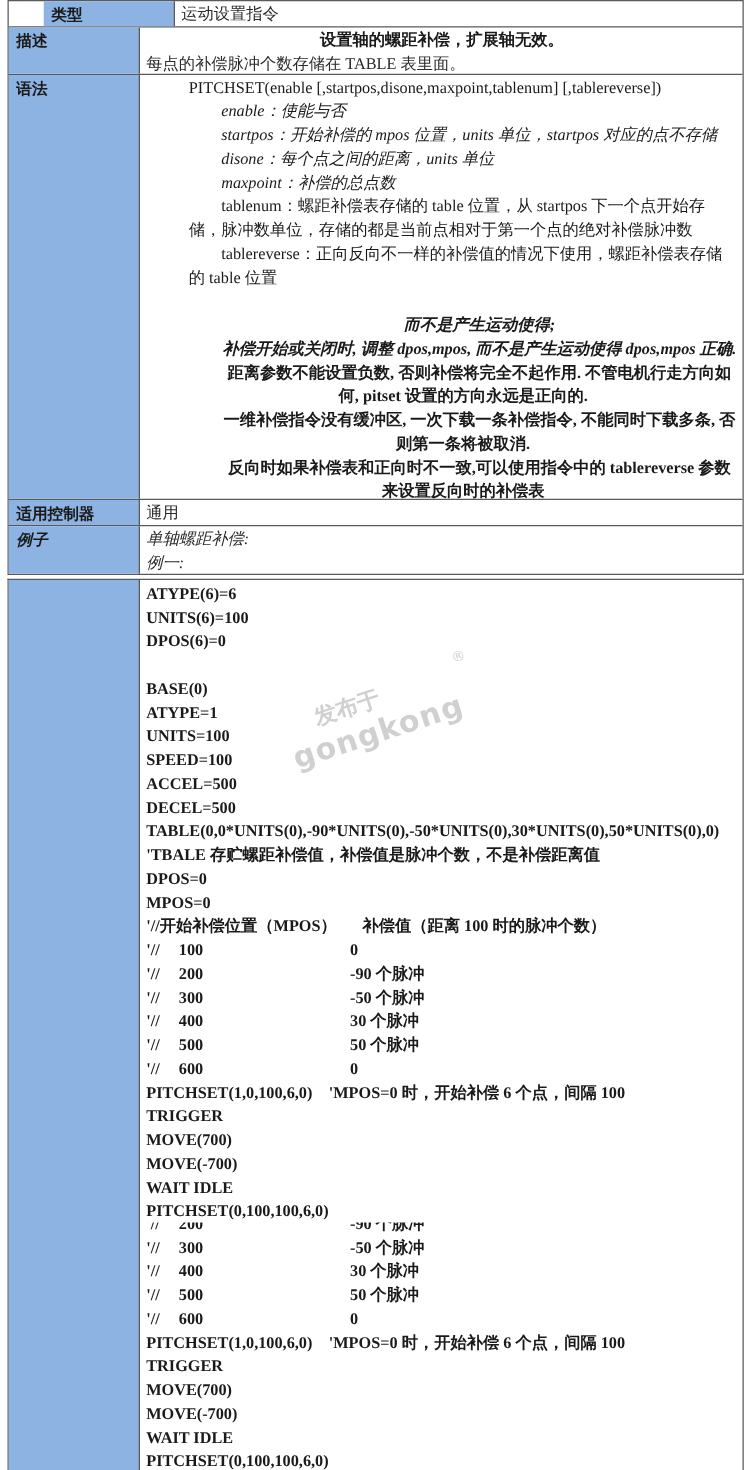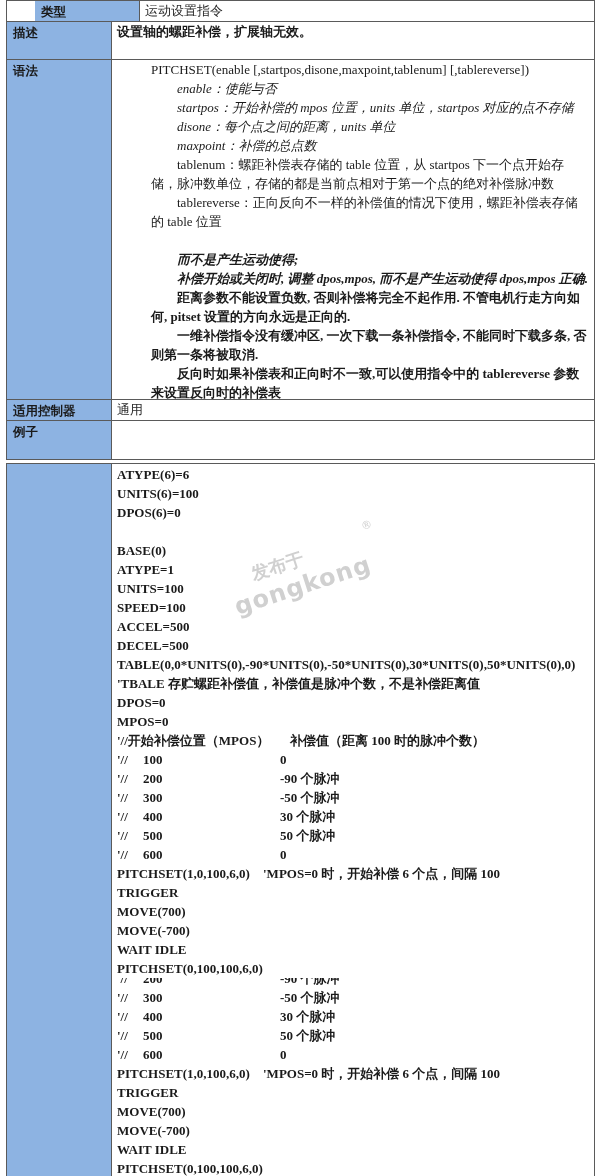--- a/index.html
+++ b/index.html
@@ -17,28 +17,28 @@
     .lab {
       width: 105px; flex: 0 0 105px; background: #8db3e2;
       border-right: 1px solid #5a5a5a; box-sizing: border-box;
       font-family: "DejaVu Sans", "Liberation Sans", sans-serif;
       font-weight: bold; font-size: 12.5px; padding: 2px 0 0 6px; line-height: 17px;
     }
     .val { flex: 1; padding: 0 4px 0 5px; font-size: 13px; line-height: 19px; box-sizing: border-box; }
     .val .ln { white-space: nowrap; }
     .val .wrap { white-space: normal; }
     .ind { padding-left: 26px; font-style: italic; }
-    .b { font-weight: bold; }
+    .b { font-weight: bold; text-align: center; }
     .grey { color: #2a2a2a; }
     #t1 { top: 0; }
     #r-type { height: 21px; padding-left: 28px; }
     #r-desc { height: 38px; }
     #r-syntax { height: 340px; gap: 34px; }
     #r-ctrl { height: 21px; }
-    #r-ex { height: 38px; }
+    #r-ex { height: 38px; font-style: italic; }
     #t2 { top: 463px; height: 740px; border-bottom: none; }
     #t2 .row { height: 100%; border-bottom: none; }
     .code { padding-top: 1px; }
     .code .ln { height: 19px; white-space: pre; font-weight: bold; }
     .c1 { display: inline-block; width: 12px; }
     .c2 { display: inline-block; width: 137px; }
     .pc { display: inline-block; width: 146px; }
     .watermark {
       position: absolute; left: 228px; top: 548px; transform: rotate(-18deg);
       color: #c8c8c8; font-family: "DejaVu Sans", sans-serif; font-weight: bold;
@@ -55,20 +55,21 @@
   <div class="row" id="r-type">
     <div class="lab">类型</div>
     <div class="val">
         <div class="ln grey">运动设置指令</div>
       </div>
   </div>
   <div class="row" id="r-desc">
     <div class="lab">描述</div>
     <div class="val">
       <div class="ln b">设置轴的螺距补偿，扩展轴无效。</div>
+      <div class="ln grey">每点的补偿脉冲个数存储在 TABLE 表里面。</div>
     </div>
   </div>
   <div class="row" id="r-syntax">
     <div class="lab">语法</div>
     <div class="val">
       <div class="ln">PITCHSET(enable [,startpos,disone,maxpoint,tablenum] [,tablereverse])</div>
       <div class="ln ind">enable：使能与否</div>
       <div class="ln ind">startpos：开始补偿的 mpos 位置，units 单位，startpos 对应的点不存储</div>
       <div class="ln ind">disone：每个点之间的距离，units 单位</div>
       <div class="ln ind">maxpoint：补偿的总点数</div>
@@ -83,20 +84,24 @@
     </div>
   </div>
   <div class="row" id="r-ctrl">
     <div class="lab">适用控制器</div>
     <div class="val">
         <div class="ln grey">通用</div>
       </div>
   </div>
   <div class="row" id="r-ex">
     <div class="lab">例子</div>
+    <div class="val">
+      <div class="ln grey">单轴螺距补偿:</div>
+      <div class="ln grey">例一:</div>
+    </div>
   </div>
 </div>
 
 <div class="tbl" id="t2">
   <div class="row">
     <div class="lab"></div>
     <div class="val code">
       <div class="ln">ATYPE(6)=6</div>
       <div class="ln">UNITS(6)=100</div>
       <div class="ln">DPOS(6)=0</div>

